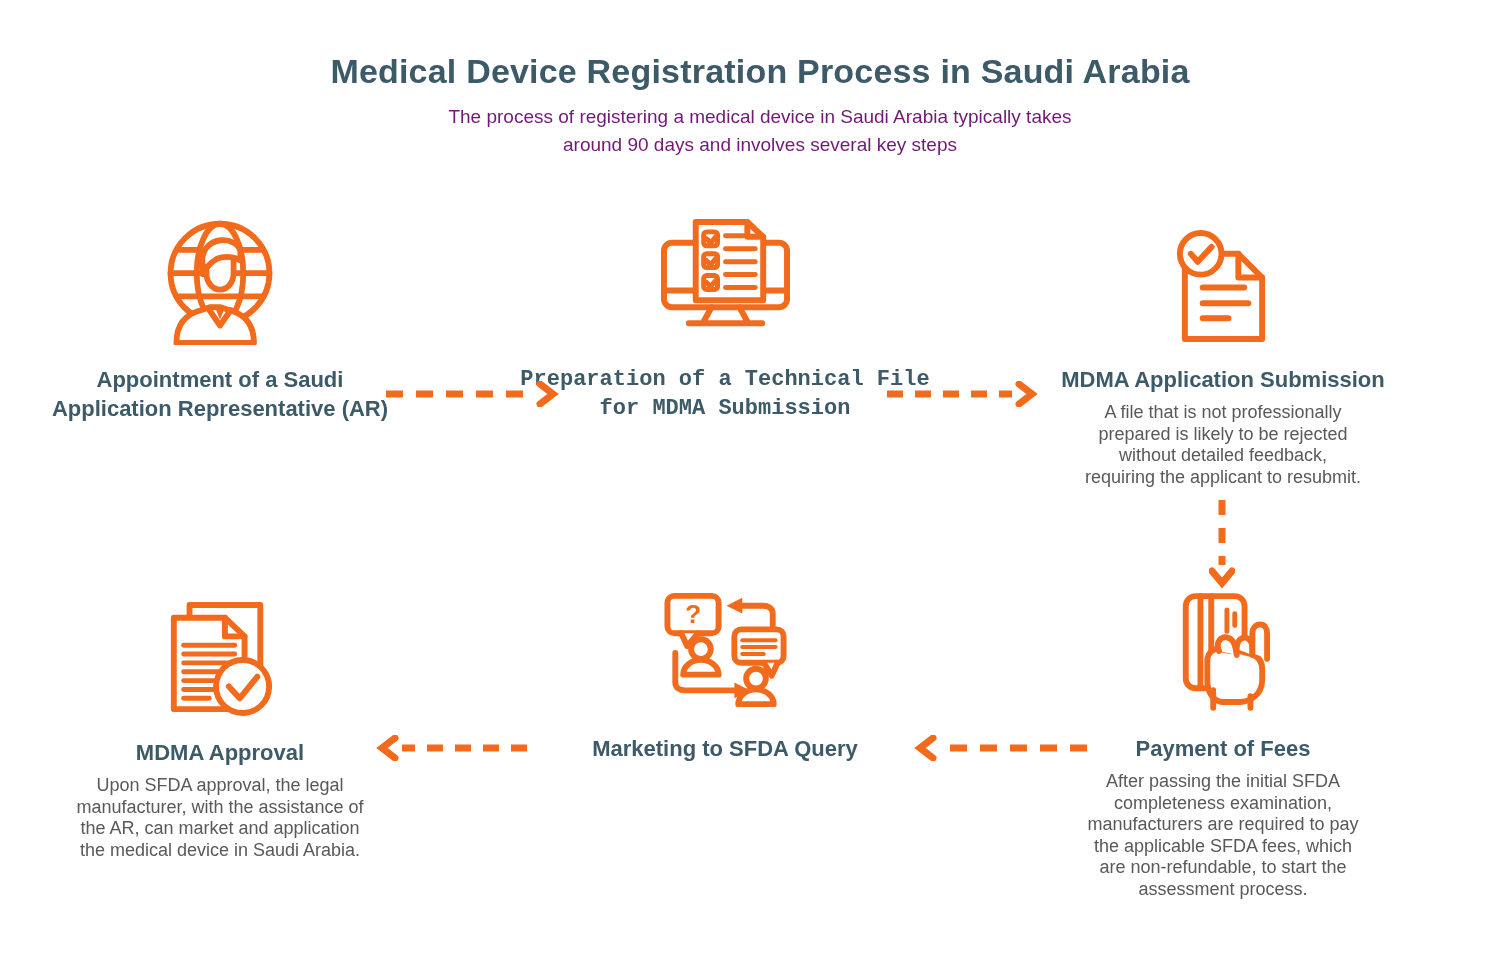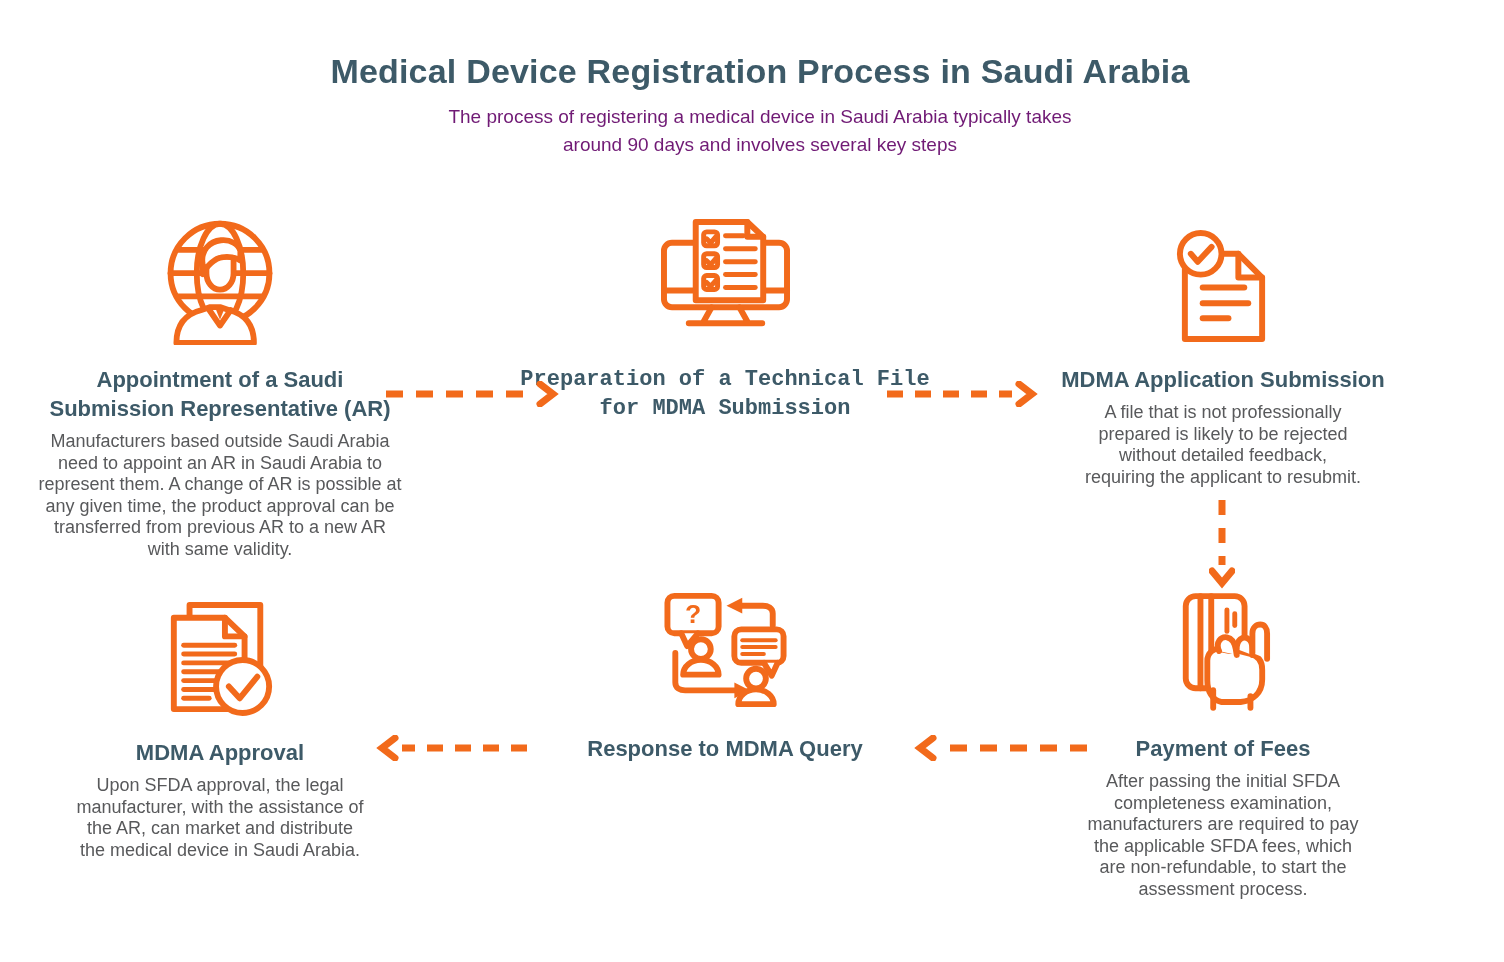--- a/index.html
+++ b/index.html
@@ -54,27 +54,21 @@
         <line x1="14" y1="62" x2="116" y2="62"></line>
         <line x1="22" y1="86" x2="108" y2="86"></line>
         <path d="M20,134 c0,-20 10,-30 26,-34 l9,-3 10,0 9,3 c16,4 26,14 26,34 z" fill="#ffffff"></path>
         <path d="M51,45 h28 v17 a14,17 0 0 1 -28,0 z" fill="#ffffff"></path>
         <path d="M47,52 c-2,-13 7,-23 19,-24 c10,-1 18,4 20,11 l0,10 c-8,-5 -20,-5 -27,0 c-6,4 -9,8 -12,14 z" fill="#ffffff"></path>
         <path d="M54,100 l11,16 11,-16" fill="none"></path>
         <path d="M61,100 h8 l-4,10 z" fill="#F26A1B" stroke="none"></path>
       </svg>
     </div>
     <h2 class="step-title">Appointment of a Saudi
-Submission Representative (AR)</h2>
-    <p class="step-body">Manufacturers based outside Saudi Arabia
-need to appoint an AR in Saudi Arabia to
-represent them. A change of AR is possible at
-any given time, the product approval can be
-transferred from previous AR to a new AR
-with same validity.</p>
+Application Representative (AR)</h2>
   </div>
 
   <div class="step row1" id="step-2">
     <div class="icon-wrap">
       <svg class="icon-svg" width="135" height="129" viewBox="0 0 136 130" stroke="#F26A1B" fill="none" stroke-width="6" stroke-linecap="round" stroke-linejoin="round">
         <rect x="6" y="27" width="124" height="65" rx="8" fill="#ffffff"></rect>
         <line x1="6" y1="75" x2="130" y2="75"></line>
         <line x1="62" y1="84" x2="74" y2="84"></line>
         <path d="M54,92 l-9,16 M82,92 l9,16 M31,108 h74"></path>
         <path d="M38,6 h52 l16,15 v64 h-68 z" fill="#ffffff"></path>
@@ -160,21 +154,21 @@
           <line x1="82" y1="51" x2="116" y2="51"></line>
           <line x1="82" y1="58" x2="116" y2="58"></line>
           <line x1="82" y1="65" x2="104" y2="65"></line>
         </g>
         <circle cx="40" cy="60" r="10" fill="#ffffff"></circle>
         <path d="M22,86 a18,15 0 0 1 36,0 z" fill="#ffffff"></path>
         <circle cx="96" cy="90" r="10" fill="#ffffff"></circle>
         <path d="M78,116 a18,15 0 0 1 36,0 z" fill="#ffffff"></path>
       </svg>
     </div>
-    <h2 class="step-title">Response to MDMA Query</h2>
+    <h2 class="step-title">Marketing to SFDA Query</h2>
   </div>
 
   <div class="step row2" id="step-6">
     <div class="icon-wrap">
       <svg class="icon-svg" width="113" height="120" viewBox="0 0 115 122" stroke="#F26A1B" fill="none" stroke-width="6" stroke-linecap="round" stroke-linejoin="round">
         <path d="M26,20 v-13 h72 v80 h-12" fill="none"></path>
         <path d="M10,20 h52 l20,19 v74 h-72 z" fill="#ffffff"></path>
         <path d="M62,20 v19 h20"></path>
         <g stroke-width="5">
           <line x1="20" y1="48" x2="72" y2="48"></line>
@@ -185,21 +179,21 @@
           <line x1="20" y1="93" x2="52" y2="93"></line>
           <line x1="20" y1="102" x2="46" y2="102"></line>
         </g>
         <circle cx="80" cy="90" r="27" fill="#ffffff"></circle>
         <path d="M66,90 l11,12 18,-22"></path>
       </svg>
     </div>
     <h2 class="step-title">MDMA Approval</h2>
     <p class="step-body">Upon SFDA approval, the legal
 manufacturer, with the assistance of
-the AR, can market and distribute
+the AR, can market and application
 the medical device in Saudi Arabia.</p>
   </div>
 
   <div class="arrow" id="arrow-1">
     <svg width="180" height="26" viewBox="0 0 180 26" stroke="#F26A1B" fill="none">
       <line x1="3" y1="13" x2="150" y2="13" stroke-width="7" stroke-dasharray="17 13"></line>
       <path d="M157,3 L170,13 L157,23" stroke-width="7" stroke-linecap="round" stroke-linejoin="miter"></path>
     </svg>
   </div>
   <div class="arrow" id="arrow-2">

